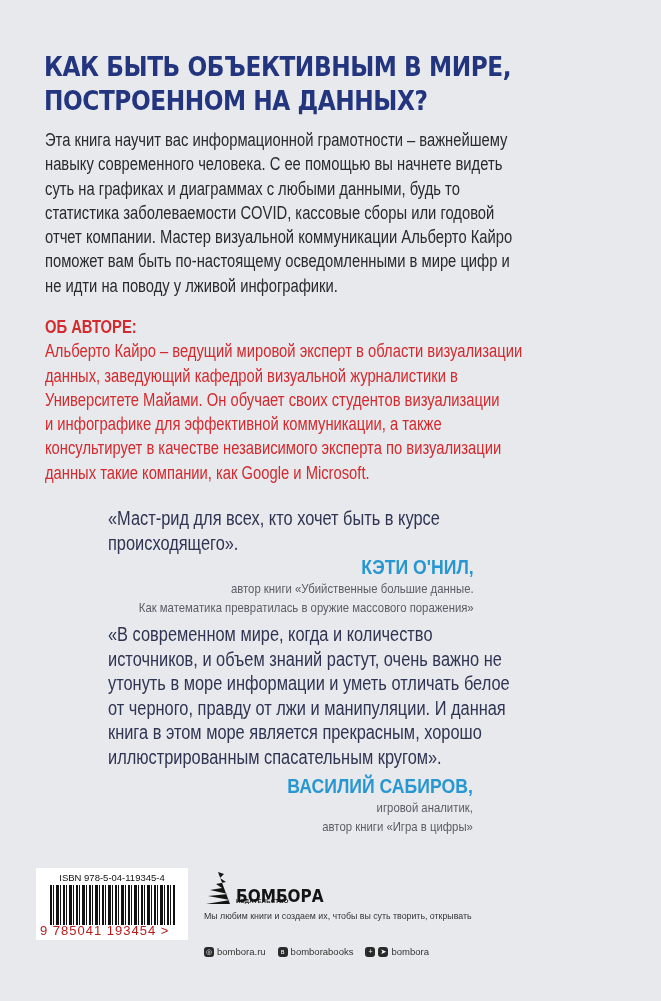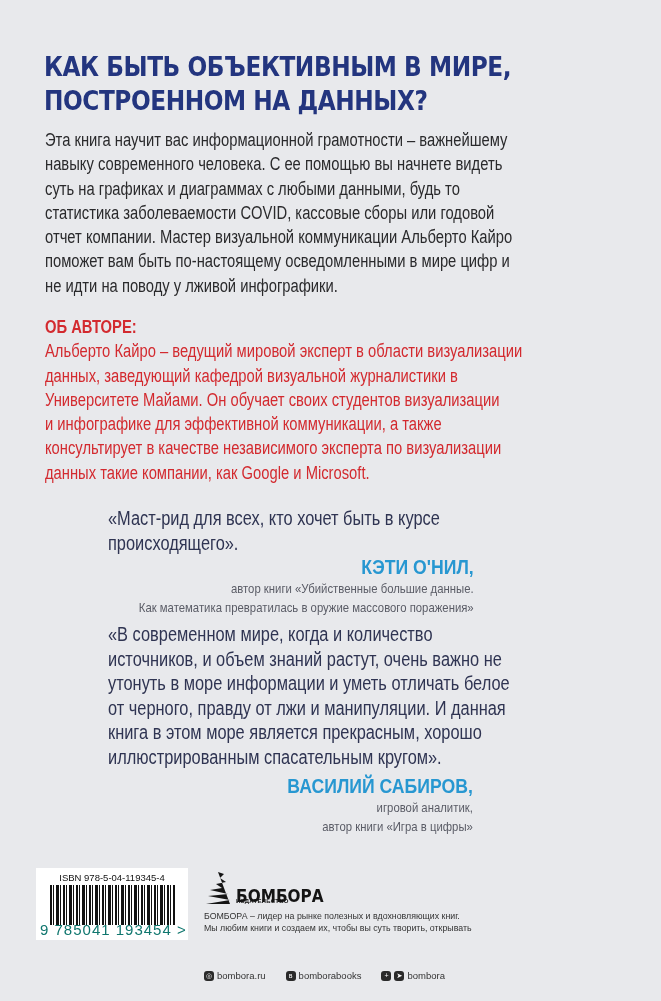--- a/index.html
+++ b/index.html
@@ -103,21 +103,21 @@
   }
   .barcode .bars {
     position: absolute; left: 14px; top: 17px;
     width: 125px; height: 40px;
     background: repeating-linear-gradient(90deg,
       #111 0 2px, #fff 2px 3px, #111 3px 4px, #fff 4px 6px,
       #111 6px 9px, #fff 9px 10px, #111 10px 11px, #fff 11px 13px);
   }
   .barcode .digits {
     position: absolute; bottom: 2px; left: 4px; right: 2px;
-    font-size: 15px; letter-spacing: 1px; color: #0f766e;
+    font-size: 13px; letter-spacing: 1px; color: #b91c1c;
     white-space: nowrap;
   }
 
   
   .pub-logo {
     position: absolute; left: 204px; top: 870px;
     display: flex; align-items: flex-end;
   }
   .pub-mark { width: 28px; height: 36px; margin-right: 4px; }
   .pub-name {
@@ -130,22 +130,22 @@
     position: absolute; left: 32px; top: 28px;
     font-size: 6px; font-weight: bold; color: #141414;
     letter-spacing: 0.3px;
   }
   .pub-text {
     position: absolute; left: 204px; top: 910px;
     font-size: 8.8px; line-height: 12.4px; color: #333;
     white-space: nowrap;
   }
   .pub-social {
-    position: absolute; left: 204px; top: 970px;
-    display: flex; align-items: center; gap: 20px;
+    position: absolute; left: 204px; top: 946px;
+    display: flex; align-items: center; gap: 12px;
     font-size: 9.5px; color: #333;
   }
   .soc { display: flex; align-items: center; gap: 3px; }
   .soc-icon {
     display: inline-block; width: 10px; height: 10px;
     background: #2a2a2a; border-radius: 3px;
     color: #fff; font-size: 7px; line-height: 10px; text-align: center;
   }
 </style>
 </head>
@@ -210,21 +210,20 @@
 
   <div class="pub-logo">
     <svg class="pub-mark" viewBox="0 0 28 36">
       <path d="M14 2 L20 4 L16 8 L22 12 L12 14 L18 18 L6 20 L24 24 L4 26 L26 30 L2 34 L26 34 Z" fill="#141414"></path>
     </svg>
     <div class="pub-name">БОМБОРА</div>
     <div class="pub-sub">ИЗДАТЕЛЬСТВО</div>
   </div>
 
   <div class="pub-text">
-    <div>БОМБОРА – лидер на рынке полезных и вдохновляющих книг.</div>
     <div>Мы любим книги и создаем их, чтобы вы суть творить, открывать</div>
   </div>
 
   <div class="pub-social">
     <div class="soc">
       <span class="soc-icon">◎</span>
       <span>bombora.ru</span>
     </div>
     <div class="soc">
       <span class="soc-icon">в</span>

